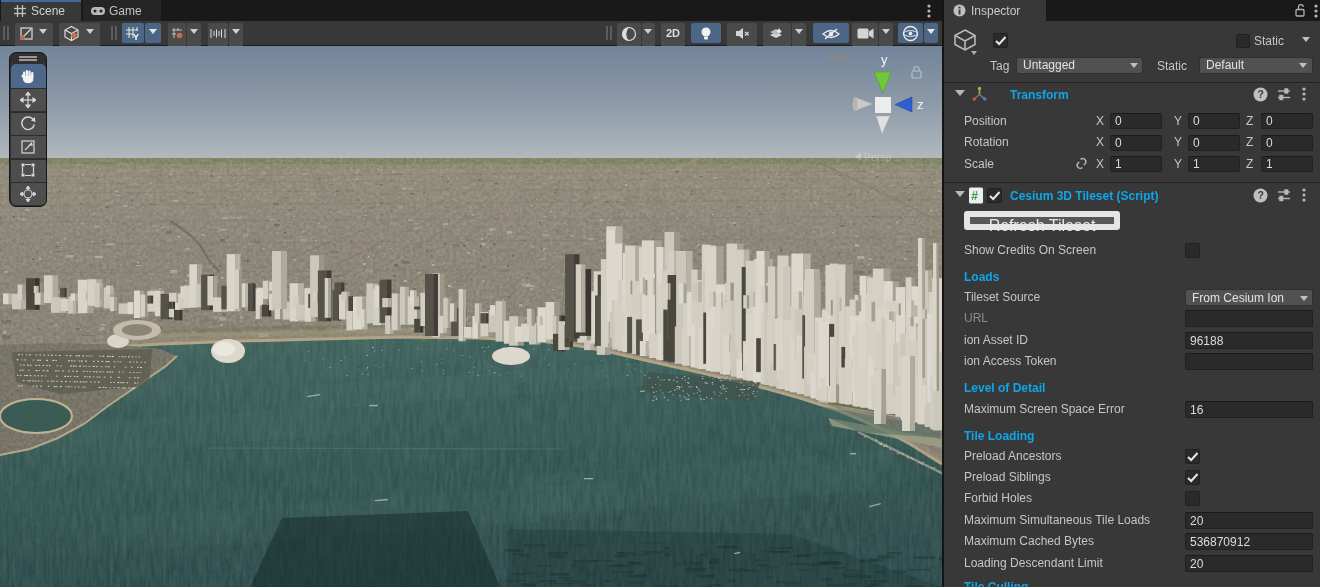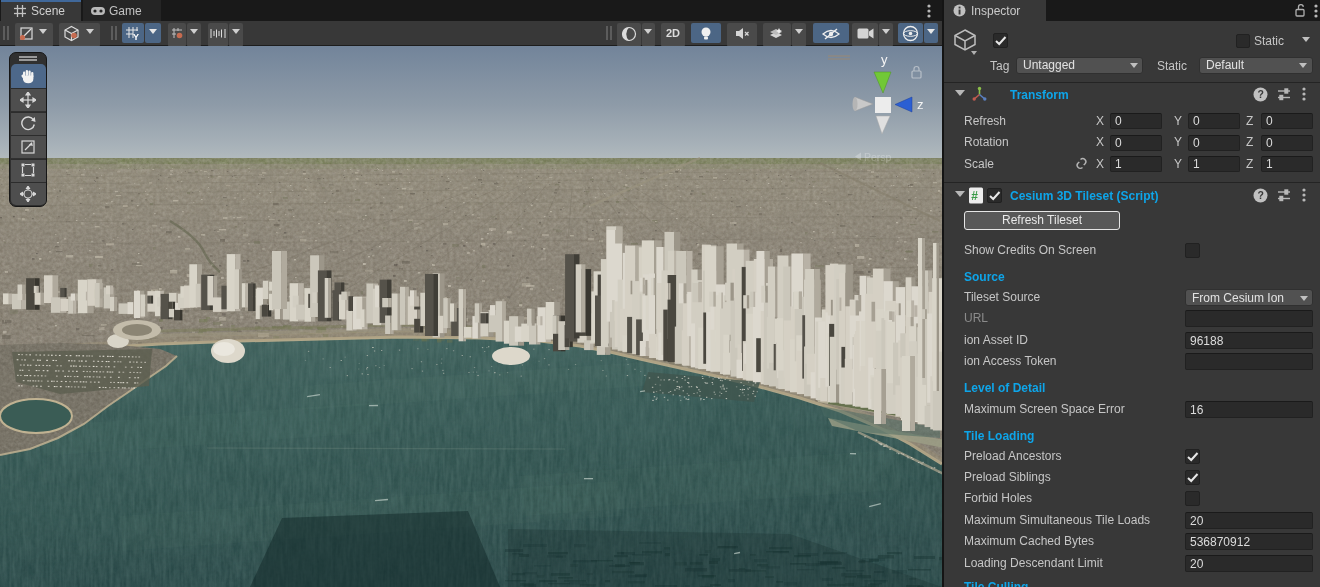--- a/index.html
+++ b/index.html
@@ -2833,21 +2833,21 @@
         <line x1="1" y1="9.5" x2="13" y2="9.5"></line>
 <rect x="8" y="1" width="2.6" height="4" fill="#b8b8b8"></rect>
         <rect x="3" y="7.5" width="2.6" height="4" fill="#b8b8b8"></rect>
       </g>
     </svg>
 <svg class="abs" style="left:358px;top:87px" width="4" height="14">
       <circle cx="2" cy="2" r="1.6" fill="#b8b8b8"></circle>
       <circle cx="2" cy="7" r="1.6" fill="#b8b8b8"></circle>
       <circle cx="2" cy="12" r="1.6" fill="#b8b8b8"></circle>
     </svg>
-<div class="lbl" style="left:20px;top:112.5px">Refresh</div>
+<div class="lbl" style="left:20px;top:112.5px">Position</div>
 <div class="lbl" style="left:152px;top:112.5px">X</div>
 <div class="fld" style="left:166px;top:113px;width:52px;height:16px">0</div>
 <div class="lbl" style="left:230px;top:112.5px">Y</div>
 <div class="fld" style="left:244px;top:113px;width:52px;height:16px">0</div>
 <div class="lbl" style="left:302px;top:112.5px">Z</div>
 <div class="fld" style="left:317px;top:113px;width:52px;height:16px">0</div>
 <div class="lbl" style="left:20px;top:134.0px">Rotation</div>
 <div class="lbl" style="left:152px;top:134.0px">X</div>
 <div class="fld" style="left:166px;top:134.5px;width:52px;height:16px">0</div>
 <div class="lbl" style="left:230px;top:134.0px">Y</div>
@@ -2890,24 +2890,24 @@
         <line x1="1" y1="9.5" x2="13" y2="9.5"></line>
 <rect x="8" y="1" width="2.6" height="4" fill="#b8b8b8"></rect>
         <rect x="3" y="7.5" width="2.6" height="4" fill="#b8b8b8"></rect>
       </g>
     </svg>
 <svg class="abs" style="left:358px;top:188px" width="4" height="14">
       <circle cx="2" cy="2" r="1.6" fill="#b8b8b8"></circle>
       <circle cx="2" cy="7" r="1.6" fill="#b8b8b8"></circle>
       <circle cx="2" cy="12" r="1.6" fill="#b8b8b8"></circle>
     </svg>
-<div class="abs" style="left:20px;top:211px;width:156px;height:19px;background:#585858;border:1px solid #e5e5e5;border-radius:3px;color:#e8e8e8;text-align:center;line-height:17px;font-size:12px">Refresh Tileset</div>
+<div class="abs" style="left:20px;top:211px;width:156px;height:19px;background:#585858;border:6px solid #e5e5e5;border-radius:3px;color:#e8e8e8;text-align:center;line-height:17px;font-size:16px">Refresh Tileset</div>
 <div class="lbl" style="left:20px;top:242.0px">Show Credits On Screen</div>
 <div class="cb" style="left:241px;top:242.5px"></div>
-<div class="lbl bold" style="left:20px;top:268.5px">Source</div>
+<div class="lbl bold" style="left:20px;top:268.5px">Loads</div>
 <div class="lbl" style="left:20px;top:289.0px">Tileset Source</div>
 <div class="dd" style="left:241px;top:289.0px;width:128px;height:17px;line-height:16px">From Cesium Ion</div>
 <div class="abs" style="left:356px;top:295.5px;width:0;height:0;border-left:4px solid transparent;border-right:4px solid transparent;border-top:5px solid #c0c0c0"></div>
 <div class="lbl" style="left:20px;top:310.0px;color:#8b8b8b">URL</div>
 <div class="fld" style="left:241px;top:310.0px;width:128px;height:17px;line-height:16px"></div>
 <div class="lbl" style="left:20px;top:331.5px">ion Asset ID</div>
 <div class="fld" style="left:241px;top:331.5px;width:128px;height:17px;line-height:16px">96188</div>
 <div class="lbl" style="left:20px;top:352.5px">ion Access Token</div>
 <div class="fld" style="left:241px;top:352.5px;width:128px;height:17px;line-height:16px"></div>
 <div class="lbl bold" style="left:20px;top:379.5px">Level of Detail</div>

